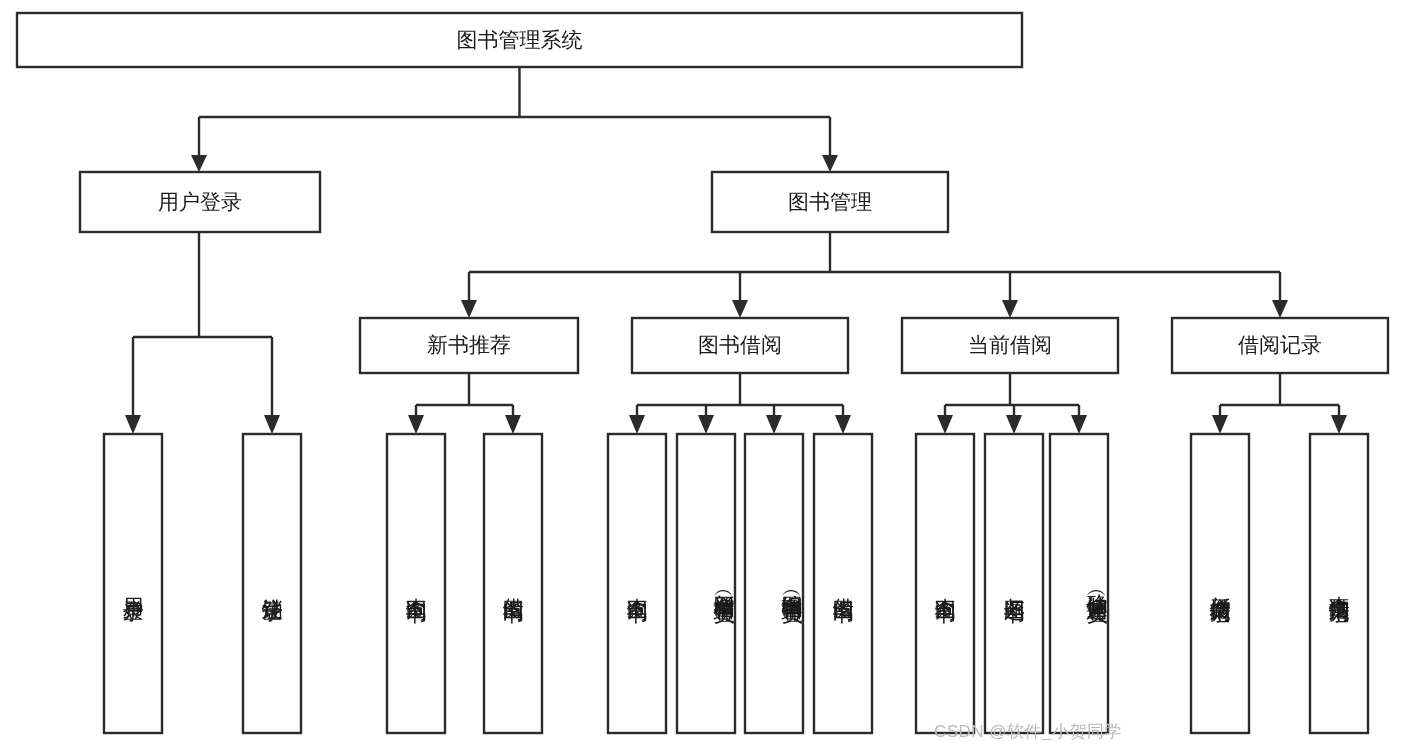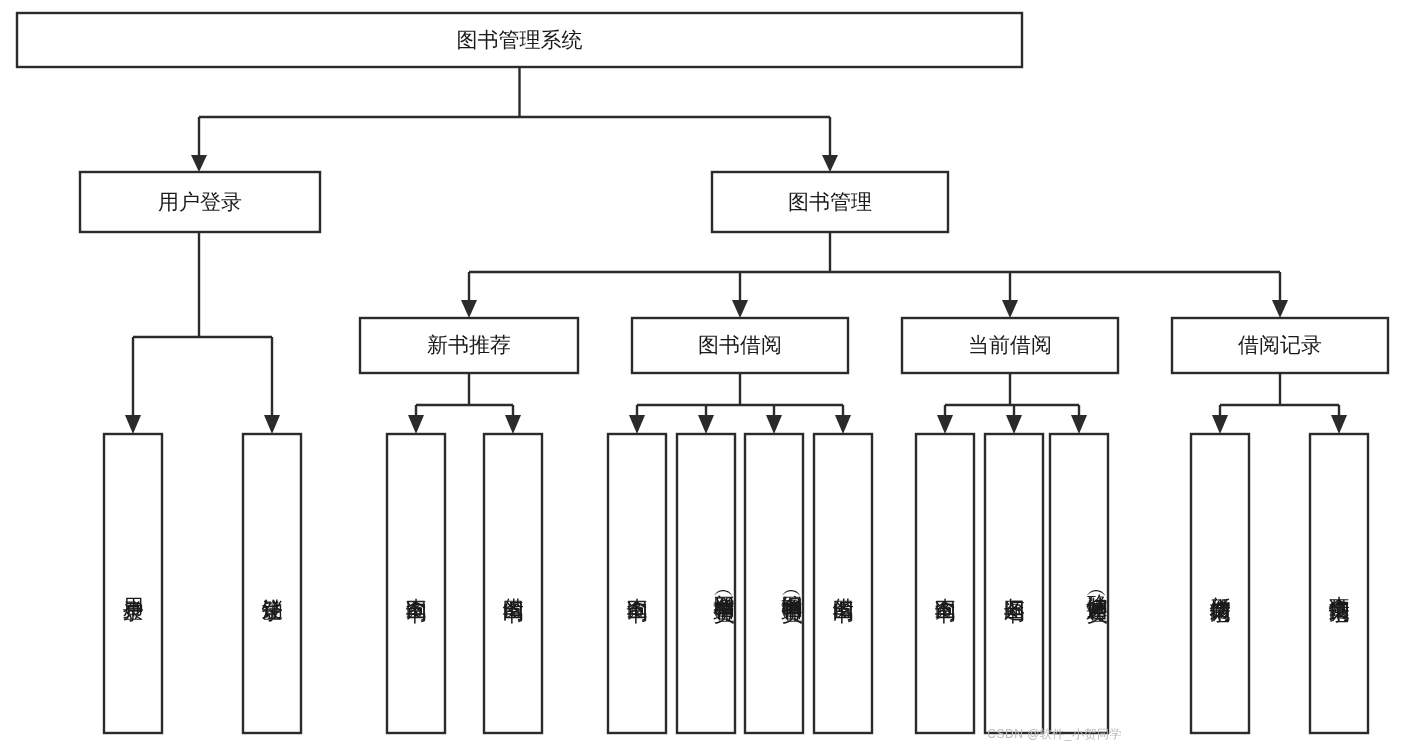--- a/index.html
+++ b/index.html
@@ -63,21 +63,21 @@
     align-items: center;
     justify-content: center;
     text-align: center;
     pointer-events: none;
   }
   .watermark {
     position: absolute;
     right: 8px;
     bottom: 4px;
     font-family: "Liberation Sans", "DejaVu Sans", sans-serif;
-    font-size: 12px;
+    font-size: 17px;
     color: #b9b9b9;
     letter-spacing: 0.5px;
     white-space: nowrap;
   }
 </style>
 </head>
 <body>
 
 <div id="diagram-root">
 

